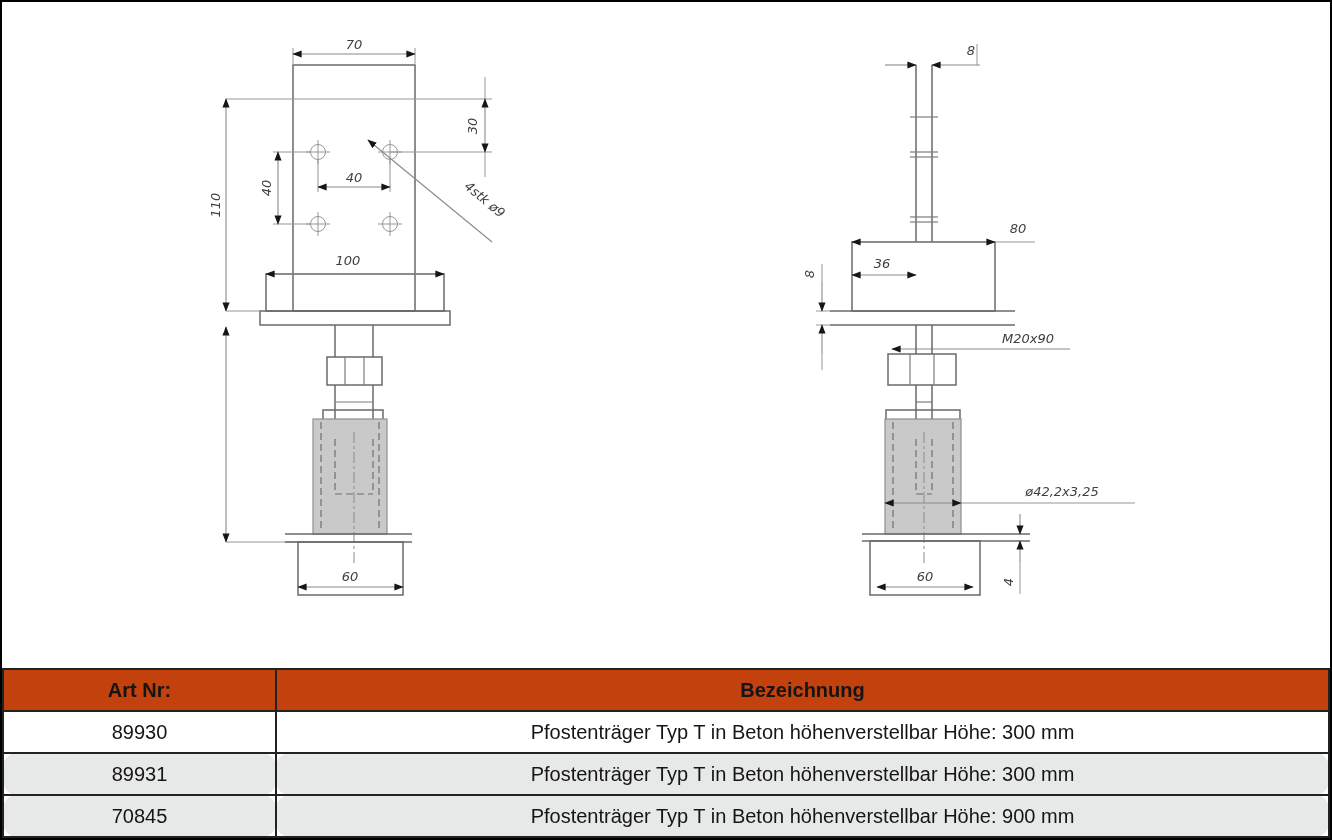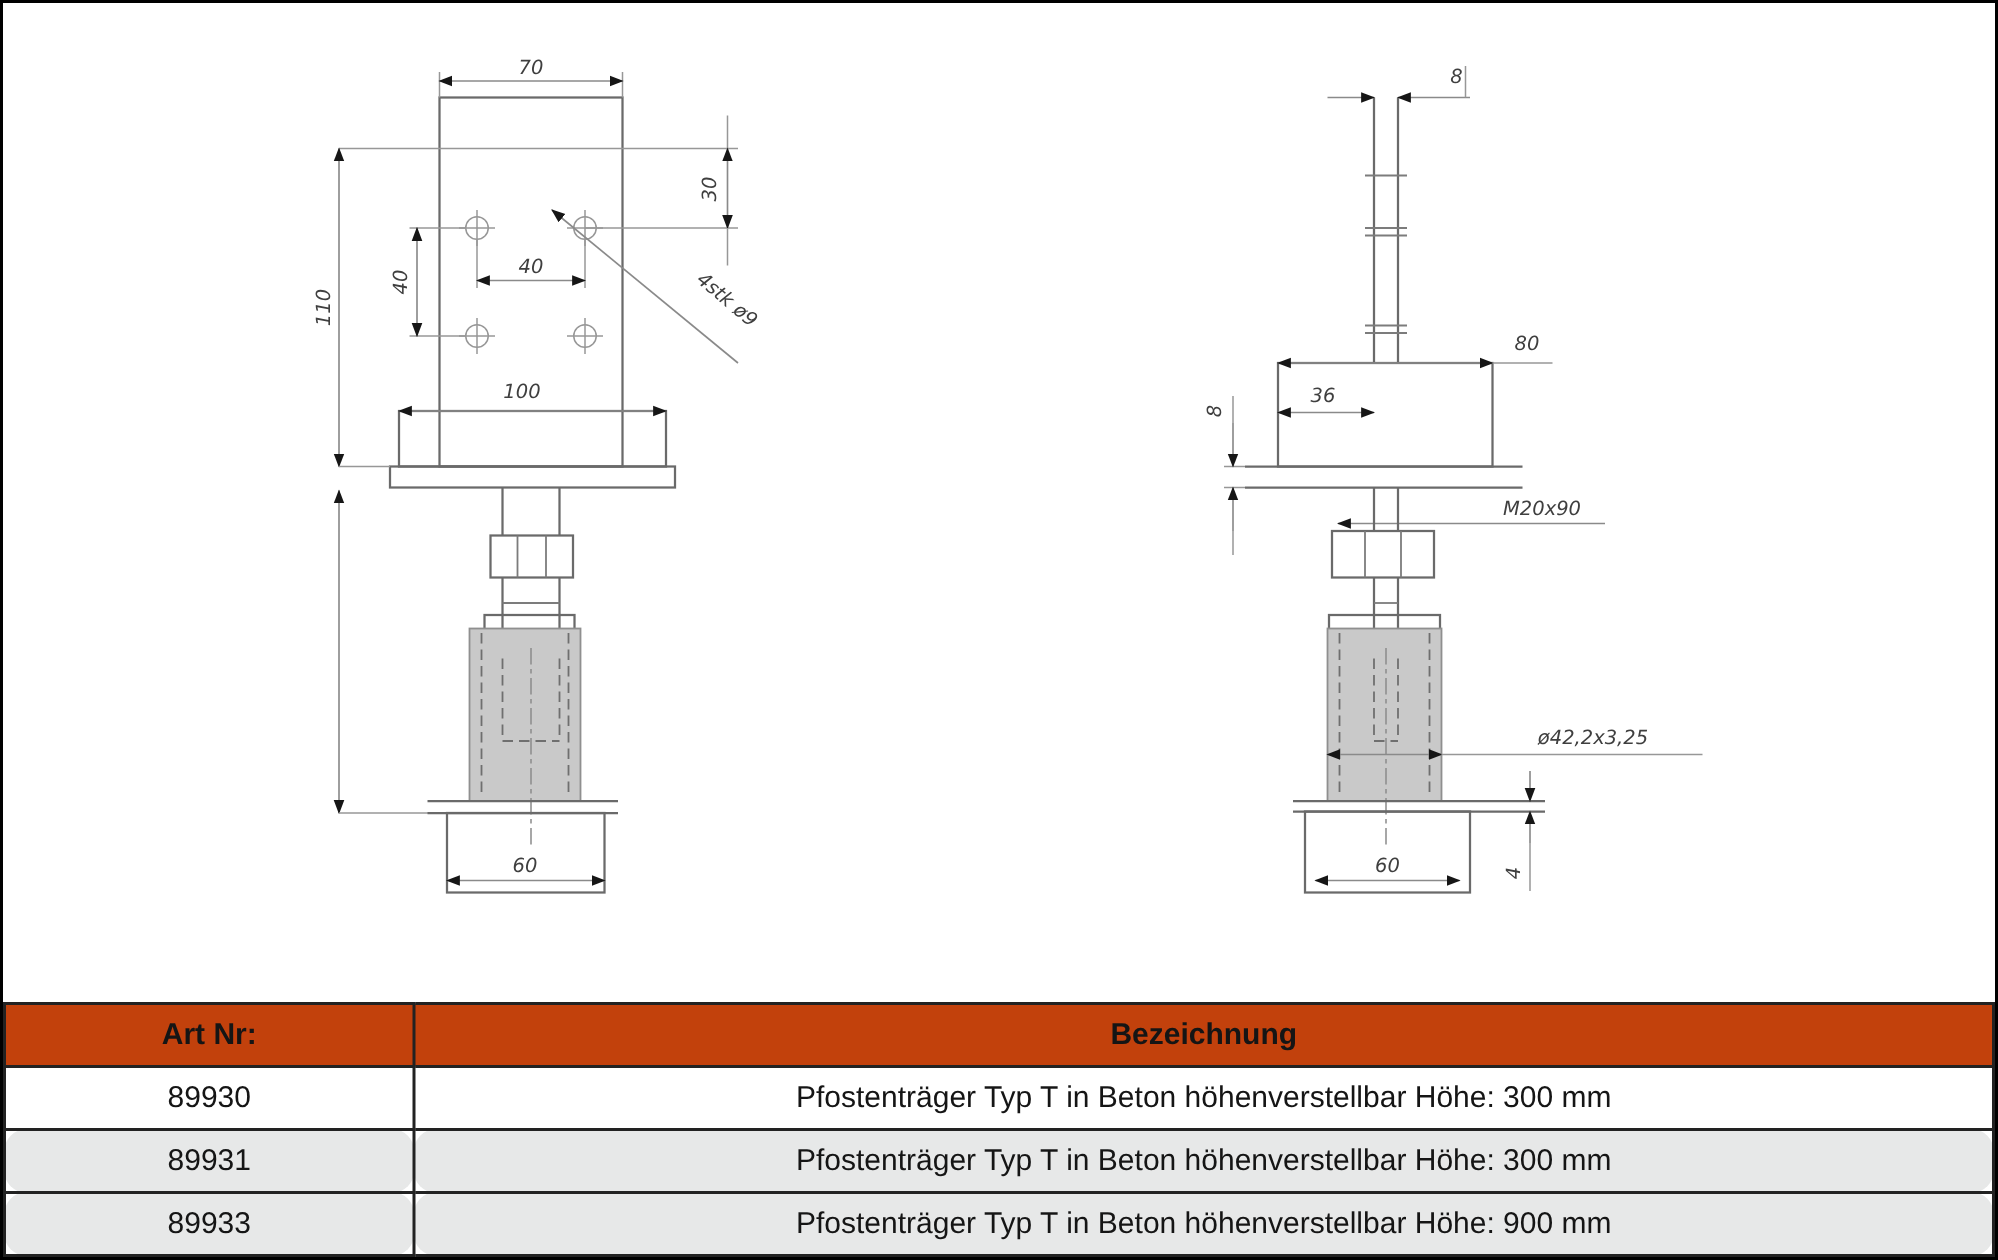--- a/index.html
+++ b/index.html
@@ -238,19 +238,19 @@
     <tbody>
       <tr class="plain">
         <td>89930</td>
         <td>Pfostenträger Typ T in Beton höhenverstellbar Höhe: 300 mm</td>
       </tr>
       <tr class="alt">
         <td>89931</td>
         <td>Pfostenträger Typ T in Beton höhenverstellbar Höhe: 300 mm</td>
       </tr>
       <tr class="alt">
-        <td>89933</td>
+        <td>70845</td>
         <td>Pfostenträger Typ T in Beton höhenverstellbar Höhe: 900 mm</td>
       </tr>
     </tbody>
   </table>
 
 </div>
 
 </body></html>

